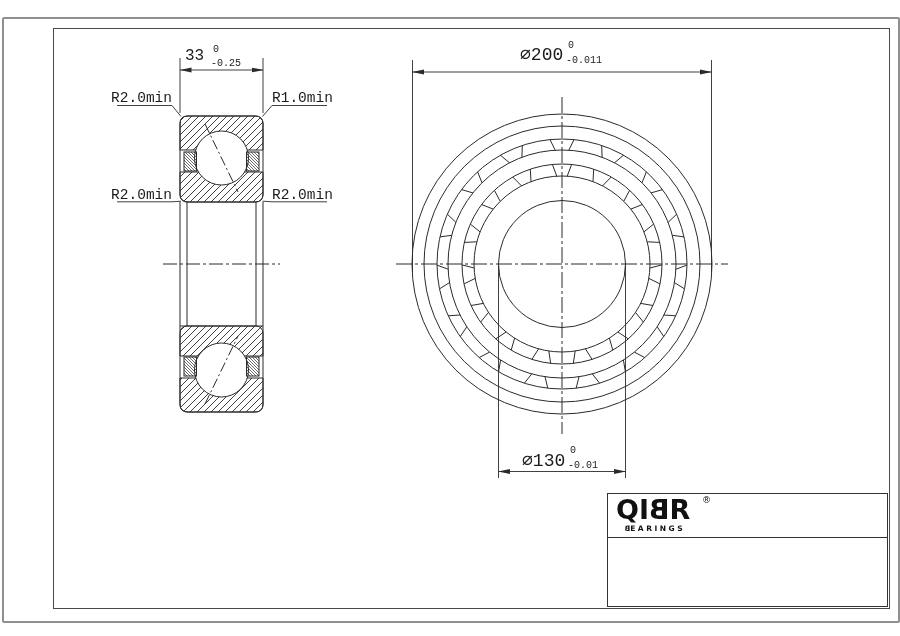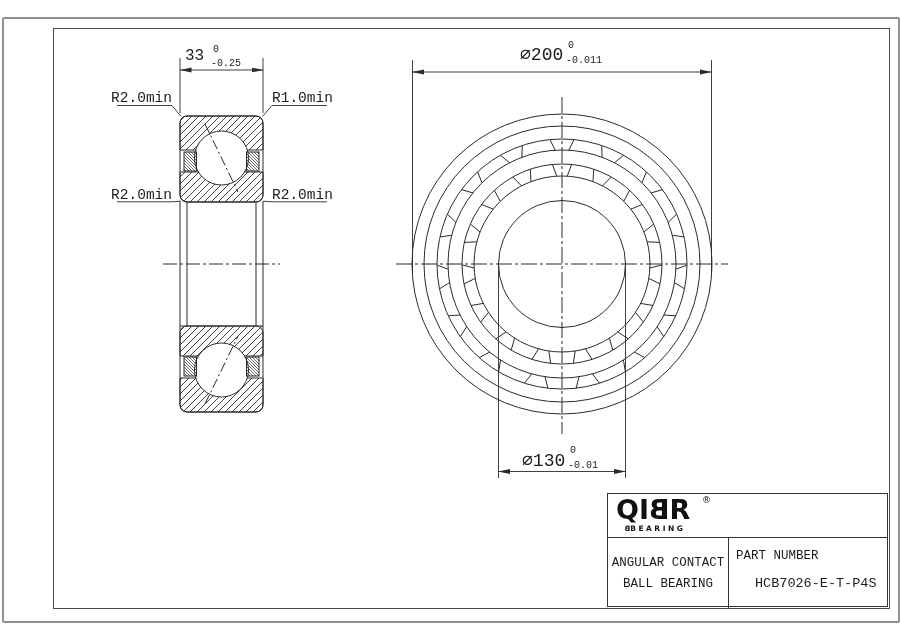--- a/index.html
+++ b/index.html
@@ -201,27 +201,17 @@
       <text x="570" y="453" class="toltxt" stroke="none">0</text>
       <text x="568" y="468" class="toltxt" stroke="none">-0.01</text>
     </g>
   </svg>
 
   <div class="tblock">
     <div class="tb-top">
       <div class="logo-cell">
         <div class="logo-main"><span>QI</span><span class="flipB">B</span><span>R</span></div>
         <div class="reg">®</div>
-        <div class="logo-sub"><span class="flipB">B</span><span>BEARING</span></div>
-      </div>
-    </div>
-    <div class="tb-bottom">
-      <div class="type-cell">
-        <div>ANGULAR CONTACT</div>
-        <div>BALL BEARING</div>
-      </div>
-      <div class="pn-cell">
-        <div class="pn-label">PART NUMBER</div>
-        <div class="pn-value">HCB7026-E-T-P4S</div>
+        <div class="logo-sub"><span class="flipB">B</span><span>EARINGS</span></div>
       </div>
     </div>
   </div>
 </div>
 
 </body></html>

